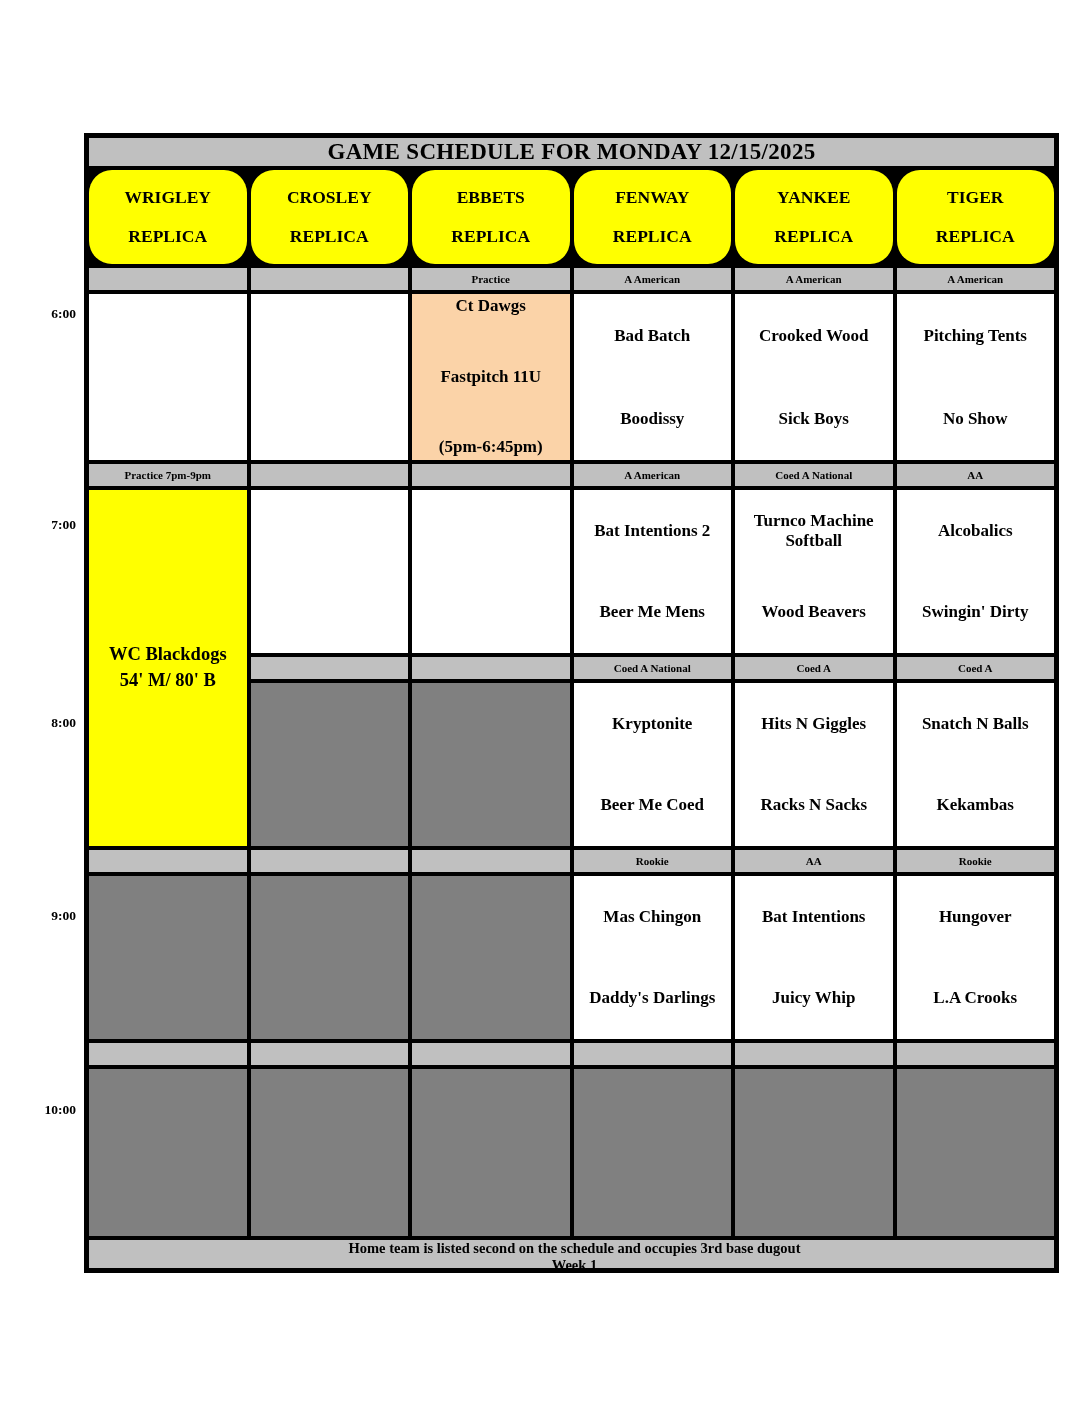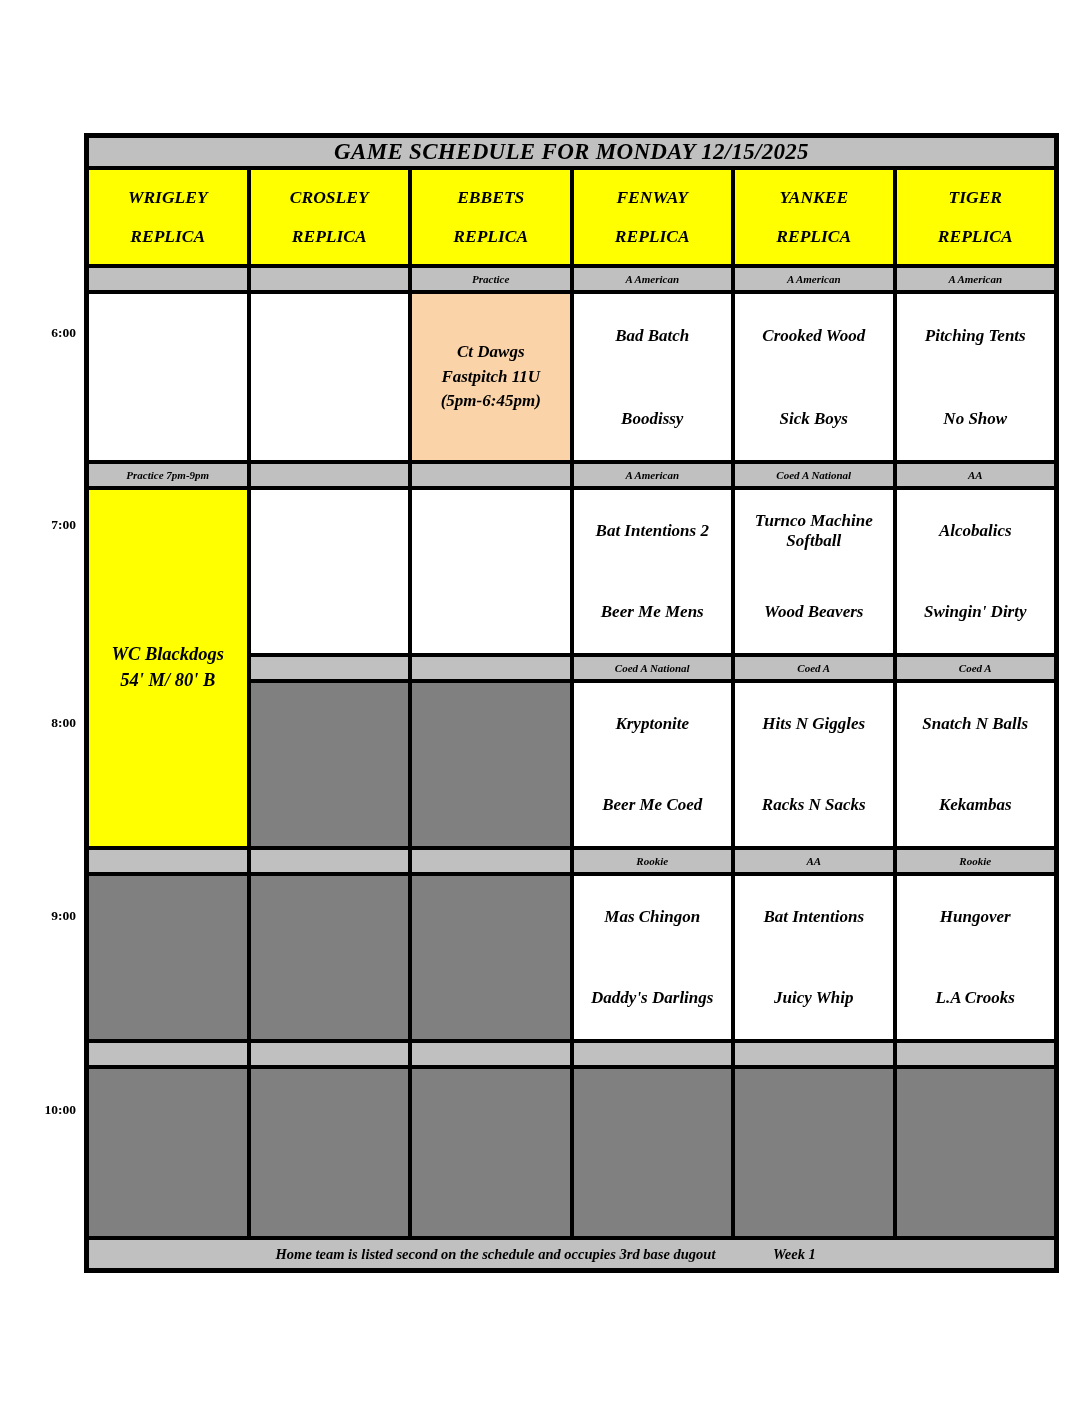--- a/index.html
+++ b/index.html
@@ -5,39 +5,39 @@
   html,body{margin:0;padding:0;}
   body{
     width:1088px;height:1408px;background:#ffffff;
     font-family:"Liberation Serif", serif;font-weight:700;color:#000;
     position:relative;overflow:hidden;
   }
   .page{position:absolute;inset:0;}
   
   .time-rail{position:absolute;left:0;top:0;width:76px;height:100%;}
   .time{position:absolute;left:0;width:76px;text-align:right;font-size:13.5px;}
-  .t0{top:325px}.t1{top:517px}.t2{top:715px}.t3{top:908px}.t4{top:1102px}
+  .t0{top:306px}.t1{top:517px}.t2{top:715px}.t3{top:908px}.t4{top:1102px}
   
   .grid{
     position:absolute;left:84px;top:133px;width:975px;box-sizing:border-box;
     display:grid;
     grid-template-columns:repeat(6,1fr);
     grid-template-rows:28px 94px 22px 166px 22px 163px 22px 163px 22px 163px 22px 167px 28px;
-    gap:4px;border:5px solid #000;background:#000;font-style:italic;
+    gap:4px;border:5px solid #000;background:#000;
   }
   .c{background:#fff;display:flex;flex-direction:column;align-items:center;justify-content:center;text-align:center;overflow:hidden;}
   .title-cell{grid-column:1 / 7;background:#C0C0C0;font-size:23px;letter-spacing:.3px;}
-  .hdr{background:#FFFF00;font-size:17.5px;justify-content:space-evenly;}
+  .hdr{background:#FFFF00;font-size:17.5px;justify-content:space-evenly;border-radius:23px;}
   .bar{background:#C0C0C0;font-size:11px;}
   .game{background:#fff;}
   .game .team{flex:1;display:flex;align-items:center;justify-content:center;font-size:17px;line-height:1.15;padding:0 4px;}
   .blocked{background:#808080;}
-  .practice-cell{background:#FBD3A8;font-size:17px;line-height:1.45;}
+  .practice-cell{background:#FBD3A8;font-size:17px;line-height:1.45;justify-content:space-between;}
   .merged{grid-row:6 / 9;grid-column:1;background:#FFFF00;font-size:18.5px;line-height:1.4;}
-  .footer-cell{grid-column:1 / 7;background:#C0C0C0;flex-direction:row;justify-content:center;font-size:14.5px;padding-left:6px;box-sizing:border-box;}
+  .footer-cell{grid-column:1 / 7;background:#C0C0C0;flex-direction:column;justify-content:space-between;font-size:14.5px;padding-left:6px;box-sizing:border-box;}
   .footer-cell .wk{width:158px;text-align:center;flex:none;}
 </style>
 </head>
 <body>
 
 <div class="page">
 
   <div class="time-rail">
     <div class="time t0">6:00</div>
     <div class="time t1">7:00</div>

